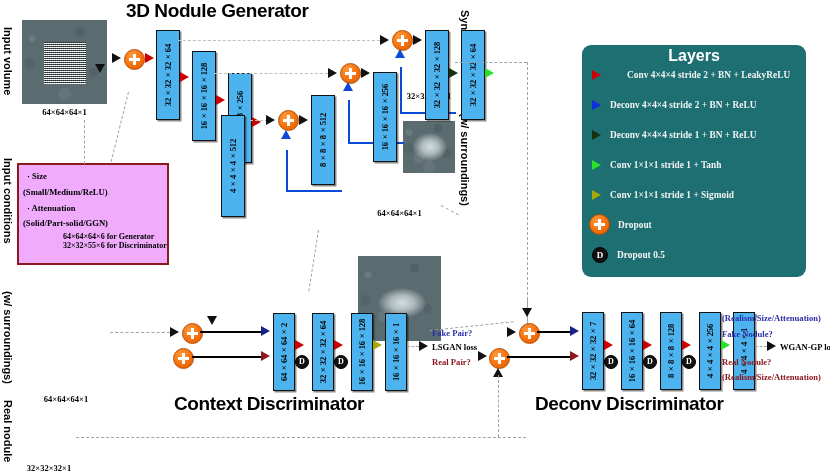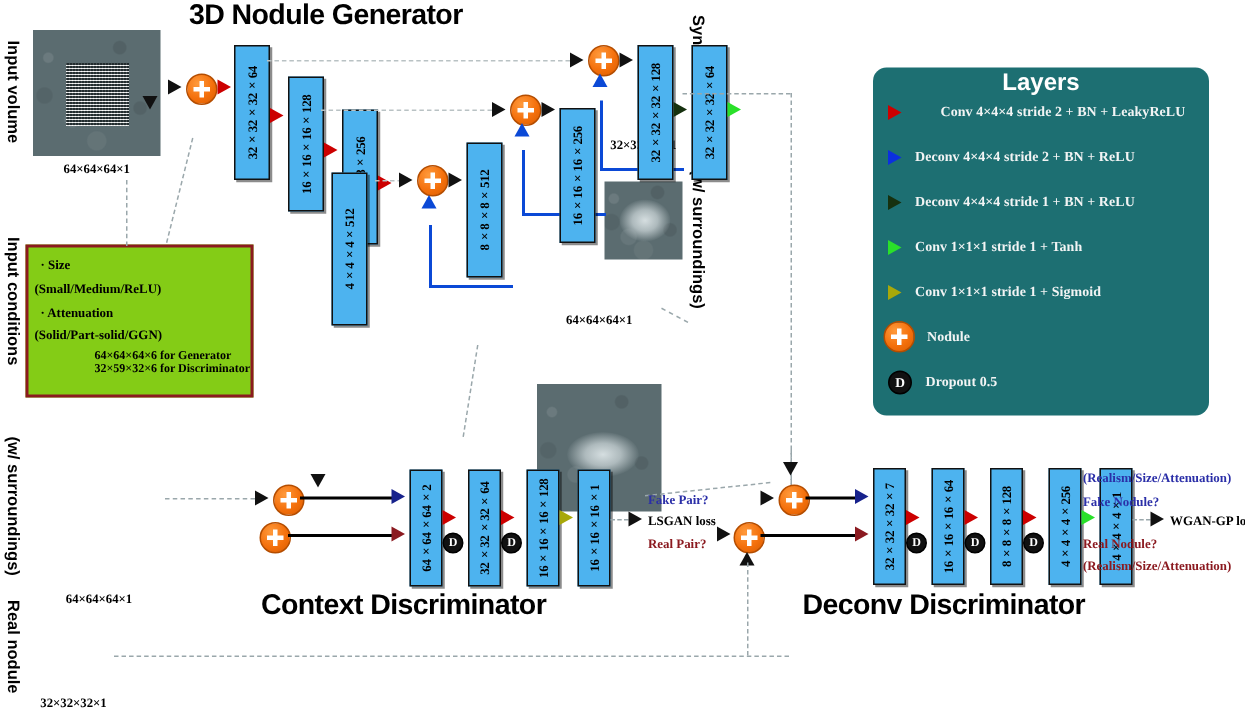--- a/index.html
+++ b/index.html
@@ -68,21 +68,21 @@
          border-bottom-width:9px;border-bottom-style:solid;border-top:0;}
 
   
   .ln{position:absolute;background:#000;}
   .dash-h{position:absolute;height:0;border-top:1.2px dashed #9aa7ab;}
   .dash-v{position:absolute;width:0;border-left:1.2px dashed #9aa7ab;}
   .skip-h{position:absolute;height:0;border-top:1.1px dashed #b9c2c4;}
   .bluel{position:absolute;background:#0b49d6;}
 
   
-  .condbox{position:absolute;border:2.6px solid #8b1a20;background:#84cc16;}
+  .condbox{position:absolute;border:2.6px solid #8b1a20;background:#f0abfc;}
   .condbox div{font-family:"Liberation Serif",serif;font-weight:bold;
        font-size:8.6px;line-height:1.02;white-space:nowrap;}
   .condbox .small{font-weight:bold;font-size:8px;padding-left:40px;}
 
   
   .legend{position:absolute;background:#1d6f72;border-radius:9px;}
   .legend h2{margin:0;font-family:"Liberation Sans",sans-serif;
        color:#fff;font-size:16px;text-align:center;font-weight:bold;}
   .lrow{position:absolute;display:flex;align-items:center;}
   .lrow .txt{color:#f2f4f4;font-family:"Liberation Serif",serif;
@@ -128,21 +128,21 @@
 <div class="abs cap" style="left:22px;top:394px;width:88px;">64×64×64×1</div>
 
 <div class="abs cap" style="left:12px;top:463px;width:74px;">32×32×32×1</div>
 
 <div class="condbox" style="left:17px;top:163px;width:148px;height:98px;">
   <div style="margin:7px 0 0 8px;">· Size</div>
   <div style="margin:7px 0 0 4px;">(Small/Medium/ReLU)</div>
   <div style="margin:7px 16px 0 8px;">· Attenuation</div>
   <div style="margin:7px 0 0 4px;">(Solid/Part-solid/GGN)</div>
   <div class="small" style="margin:5px 0 0 4px;">64×64×64×6 for Generator</div>
-  <div class="small" style="margin:1px 0 0 4px;">32×59×32×6 for Discriminator</div>
+  <div class="small" style="margin:1px 0 0 4px;">32×32×55×6 for Discriminator</div>
 </div>
 
 <div class="dash-v" style="left:84px;top:120px;height:44px;"></div>
 <div class="dash-v" style="left:128px;top:92px;height:72px;transform:rotate(14deg);transform-origin:top;"></div>
 
 <div class="tri r" style="left:112px;top:53px;border-left-color:#111;"></div>
 <div class="concat" style="left:124px;top:49px;"></div>
 <div class="tri d" style="left:95px;top:64px;border-top-color:#111;"></div>
 <div class="tri r" style="left:145px;top:53px;border-left-color:#cc0000;"></div>
 
@@ -320,18 +320,18 @@
 <div class="lrow" style="left:592px;top:160px;">
   <span class="tri r" style="position:relative;border-left-color:#2ae02a;"></span>
   <span class="txt" style="margin-left:9px;">Conv 1×1×1 stride 1 + Tanh</span>
 </div>
 <div class="lrow" style="left:592px;top:190px;">
   <span class="tri r" style="position:relative;border-left-color:#a8a80a;"></span>
   <span class="txt" style="margin-left:9px;">Conv 1×1×1 stride 1 + Sigmoid</span>
 </div>
 <div class="lrow" style="left:589px;top:214px;">
   <span class="concat" style="position:relative;"></span>
-  <span class="txt" style="margin-left:8px;">Nodule</span>
+  <span class="txt" style="margin-left:8px;">Dropout</span>
 </div>
 <div class="lrow" style="left:592px;top:247px;">
   <span class="drop" style="position:relative;width:14px;height:14px;font-size:9px;">D</span>
   <span class="txt" style="margin-left:9px;">Dropout 0.5</span>
 </div>
 
 </body></html>

